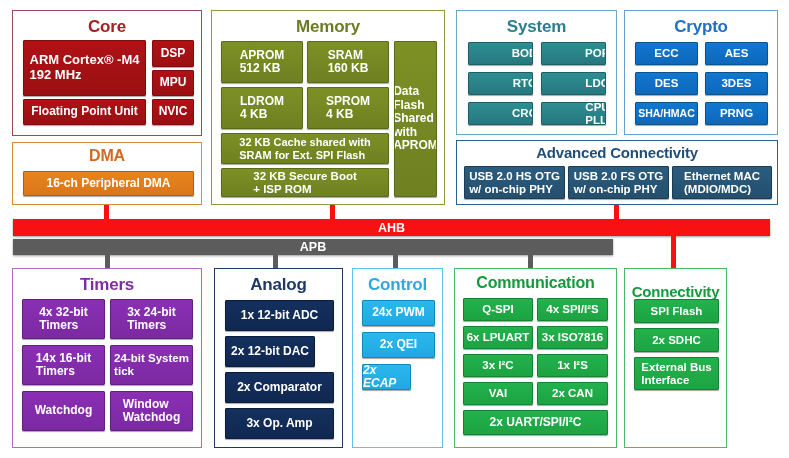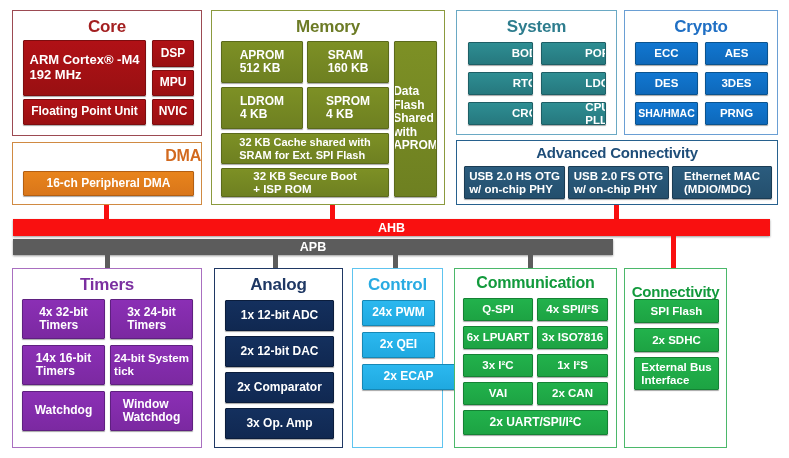--- a/index.html
+++ b/index.html
@@ -40,21 +40,21 @@
     box-shadow:0 1px 1px rgba(0,0,0,0.35);
     overflow:hidden;
   }
 
   
   .t-core   {border-color:#9c4a52;}
   .t-core   .panel-title{color:#a31f20;}
   .blk.c-core{background:linear-gradient(180deg,#b01116 0%,#991012 100%);border:1px solid #7d0d0f;}
 
   .t-dma    {border-color:#d08a42;}
-  .t-dma    .panel-title{color:#d2691e;text-align:right;}
+  .t-dma    .panel-title{color:#d2691e;}
   .blk.c-dma{background:linear-gradient(180deg,#e8841c 0%,#d9761a 100%);border:1px solid #b35f12;}
 
   .t-mem    {border-color:#8b9a3e;}
   .t-mem    .panel-title{color:#6c7b25;}
   .blk.c-mem{background:linear-gradient(180deg,#7d9025 0%,#6e8021 100%);border:1px solid #5b6a1b;}
 
   .t-sys    {border-color:#6aa9c4;}
   .t-sys    .panel-title{color:#2e7d8e;}
   .blk.c-sys{background:linear-gradient(180deg,#2e8e93 0%,#26787e 100%);border:1px solid #1d5f66;padding-left:48px;}
 
@@ -197,30 +197,30 @@
     <div class="blk c-tim" style="left:97px;top:76px;width:83px;height:40px;font-size:11.5px;white-space:pre-line;">24-bit System
 tick</div>
     <div class="blk c-tim" style="left:9px;top:122px;width:83px;height:40px;font-size:12px;white-space:pre-line;">Watchdog</div>
     <div class="blk c-tim" style="left:97px;top:122px;width:83px;height:40px;font-size:12px;white-space:pre-line;">Window
 Watchdog</div>
   </div>
 
   <div class="panel t-ana" style="left:214px;top:268px;width:129px;height:180px;">
     <div class="panel-title" style="font-size:17px;margin-top:7px;">Analog</div>
     <div class="blk c-ana" style="left:10px;top:31px;width:109px;height:31px;font-size:12px;">1x 12-bit ADC</div>
-    <div class="blk c-ana" style="left:10px;top:67px;width:109px;height:31px;font-size:12px;">2x 12-bit DAC</div>
+    <div class="blk c-ana" style="left:10px;top:67px;width:90px;height:31px;font-size:12px;">2x 12-bit DAC</div>
     <div class="blk c-ana" style="left:10px;top:103px;width:109px;height:31px;font-size:12px;">2x Comparator</div>
     <div class="blk c-ana" style="left:10px;top:139px;width:109px;height:31px;font-size:12px;">3x Op. Amp</div>
   </div>
 
   <div class="panel t-ctl" style="left:352px;top:268px;width:91px;height:180px;">
     <div class="panel-title" style="font-size:17px;margin-top:7px;">Control</div>
     <div class="blk c-ctl" style="left:9px;top:31px;width:73px;height:26px;font-size:12px;">24x PWM</div>
     <div class="blk c-ctl" style="left:9px;top:63px;width:73px;height:26px;font-size:12px;">2x QEI</div>
-    <div class="blk c-ctl" style="left:9px;top:95px;width:93px;height:26px;font-size:12px;">2x ECAP</div>
+    <div class="blk c-ctl" style="left:9px;top:95px;width:49px;height:26px;font-size:12px;font-style:italic;">2x ECAP</div>
   </div>
 
   <div class="panel t-com" style="left:454px;top:268px;width:163px;height:180px;">
     <div class="panel-title" style="font-size:16px;margin-top:6px;">Communication</div>
     <div class="blk c-com" style="left:8px;top:29px;width:70px;height:23px;font-size:11.5px;">Q-SPI</div>
     <div class="blk c-com" style="left:82px;top:29px;width:71px;height:23px;font-size:11.5px;">4x SPI/I²S</div>
     <div class="blk c-com" style="left:8px;top:57px;width:70px;height:23px;font-size:11.5px;">6x LPUART</div>
     <div class="blk c-com" style="left:82px;top:57px;width:71px;height:23px;font-size:11.5px;">3x ISO7816</div>
     <div class="blk c-com" style="left:8px;top:85px;width:70px;height:23px;font-size:11.5px;">3x I²C</div>
     <div class="blk c-com" style="left:82px;top:85px;width:71px;height:23px;font-size:11.5px;">1x I²S</div>

